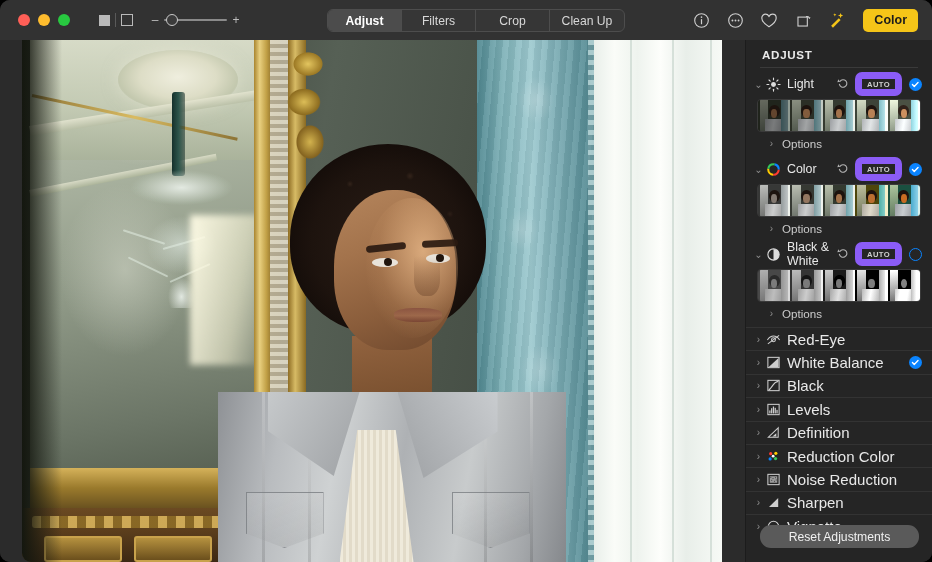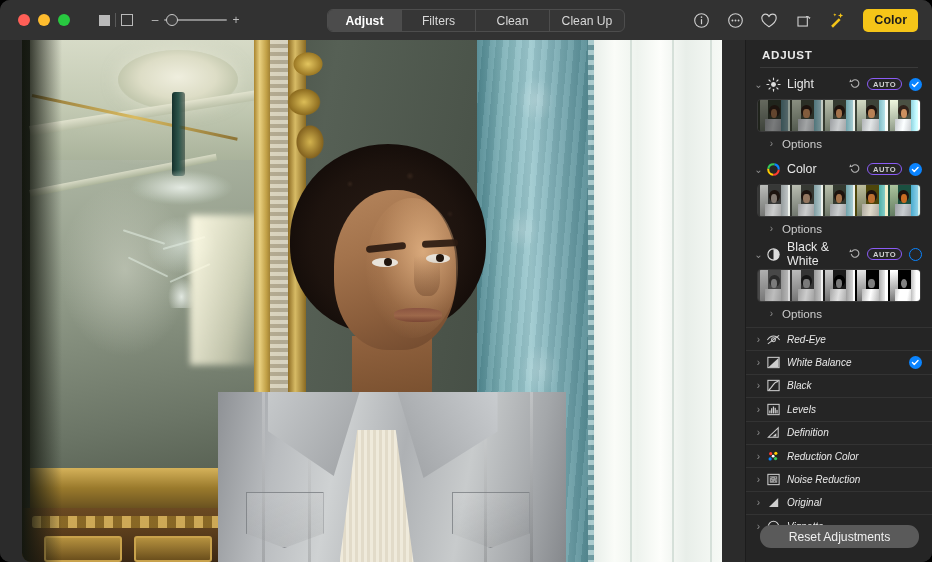--- a/index.html
+++ b/index.html
@@ -313,21 +313,21 @@
   .sec-head {
     display: flex; align-items: center; height: 24px; padding: 0 10px 0 6px; margin-top: 4px;
   }
   .chev {
     width: 13px; text-align: center; color: #8e8e8e; font-size: 10px; flex: 0 0 13px;
   }
   .sec-icon { width: 17px; height: 17px; display: flex; align-items: center; justify-content: center; margin-right: 5px; }
   .sec-label { color: #e8e8e8; font-size: 12.4px; flex: 1; }
   .reset-ico { color: #b3b3b3; font-size: 12px; margin-right: 6px; }
   .auto {
-    font-size: 7.6px; color: #cfcfcf; border: 1px solid #8b5cf6; border-radius: 7px;
+    font-size: 7.6px; color: #cfcfcf; border: 7px solid #8b5cf6; border-radius: 7px;
     padding: 1px 5px 0 5px; letter-spacing: .4px; margin-right: 7px; font-weight: bold;
   }
   .check { width: 13px; height: 13px; border-radius: 50%; background: #0a84ff;
            display: flex; align-items: center; justify-content: center; }
   .check svg { display: block; }
   .check.off { background: transparent; border: 1.5px solid #0a84ff; }
 
   .thumbstrip {
     margin: 3px 11px 0 11px; height: 33px; border-radius: 4px; overflow: hidden;
     display: flex; border: 1px solid #3a3a3a;
@@ -349,21 +349,21 @@
   .options-row {
     display: flex; align-items: center; height: 19px; padding-left: 19px; margin-top: 2px;
   }
   .options-row .chev { margin-right: 4px; }
   .options-label { color: #cbcbcb; font-size: 11.6px; }
 
   .row {
     display: flex; align-items: center; height: 23.4px; padding: 0 10px 0 6px;
     border-top: 1px solid #333;
   }
-  .row .sec-label { font-size: 10px; font-style: italic; }
+  .row .sec-label { font-size: 15px; }
 
   .reset-wrap { position: absolute; left: 0; bottom: 0; width: 187px; padding: 0 14px 14px 14px; }
   .reset-btn {
     width: 100%; height: 23px; border-radius: 11px; background: #5a5a5a;
     color: #f0f0f0; font-size: 12.2px;
     display: flex; align-items: center; justify-content: center;
   }
 </style>
 </head>
 <body>
@@ -393,21 +393,21 @@
       <div class="zoom-track">
         <div class="zoom-line"></div>
         <div class="zoom-knob"></div>
       </div>
       <div class="zoom-sign">+</div>
     </div>
 
     <div class="seg">
       <div class="seg-item active">Adjust</div>
       <div class="seg-item">Filters</div>
-      <div class="seg-item">Clean</div>
+      <div class="seg-item">Crop</div>
       <div class="seg-item">Clean Up</div>
     </div>
 
     <div class="tools">
       <div class="ticon">
         <svg width="17" height="17" viewBox="0 0 20 20">
             <circle cx="10" cy="10" r="8" fill="none" stroke="#cfcfcf" stroke-width="1.3"></circle>
             <circle cx="10" cy="6" r="1" fill="#cfcfcf"></circle>
             <rect x="9.3" y="8.4" width="1.4" height="6" fill="#cfcfcf"></rect>
           </svg>
@@ -839,21 +839,21 @@
       <div class="sec-label">Noise Reduction</div>
     </div>
 
     <div class="row">
       <div class="chev">›</div>
       <div class="sec-icon">
         <svg width="15" height="15" viewBox="0 0 16 16">
             <path d="M13 3.2v9.6H3.2z" fill="#cfcfcf"></path>
           </svg>
       </div>
-      <div class="sec-label">Original</div>
+      <div class="sec-label">Sharpen</div>
     </div>
 
     <div class="row">
       <div class="chev">›</div>
       <div class="sec-icon">
         <svg width="15" height="15" viewBox="0 0 16 16">
             <circle cx="8" cy="8" r="5.6" fill="none" stroke="#cfcfcf" stroke-width="1.2"></circle>
           </svg>
       </div>
       <div class="sec-label">Vignette</div>

